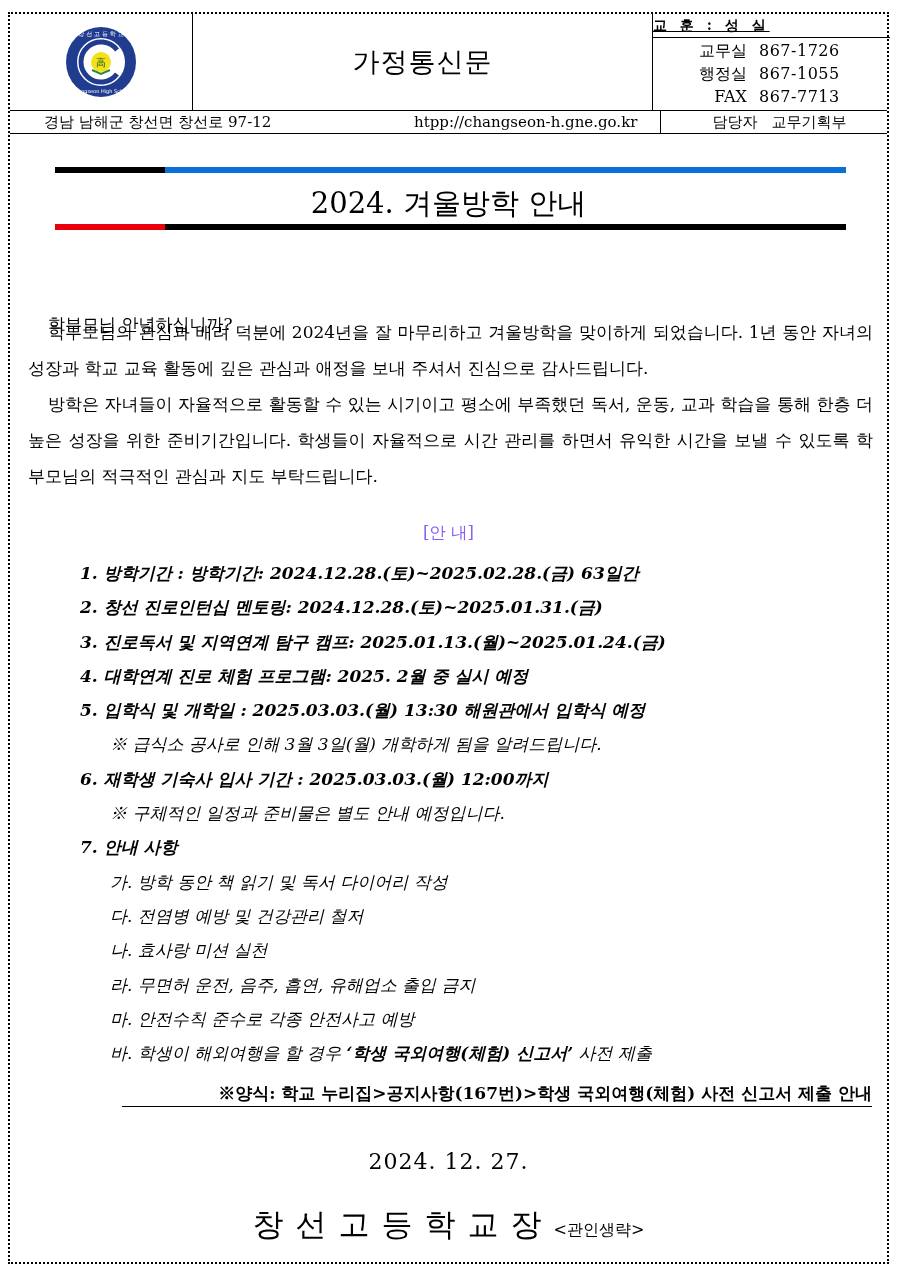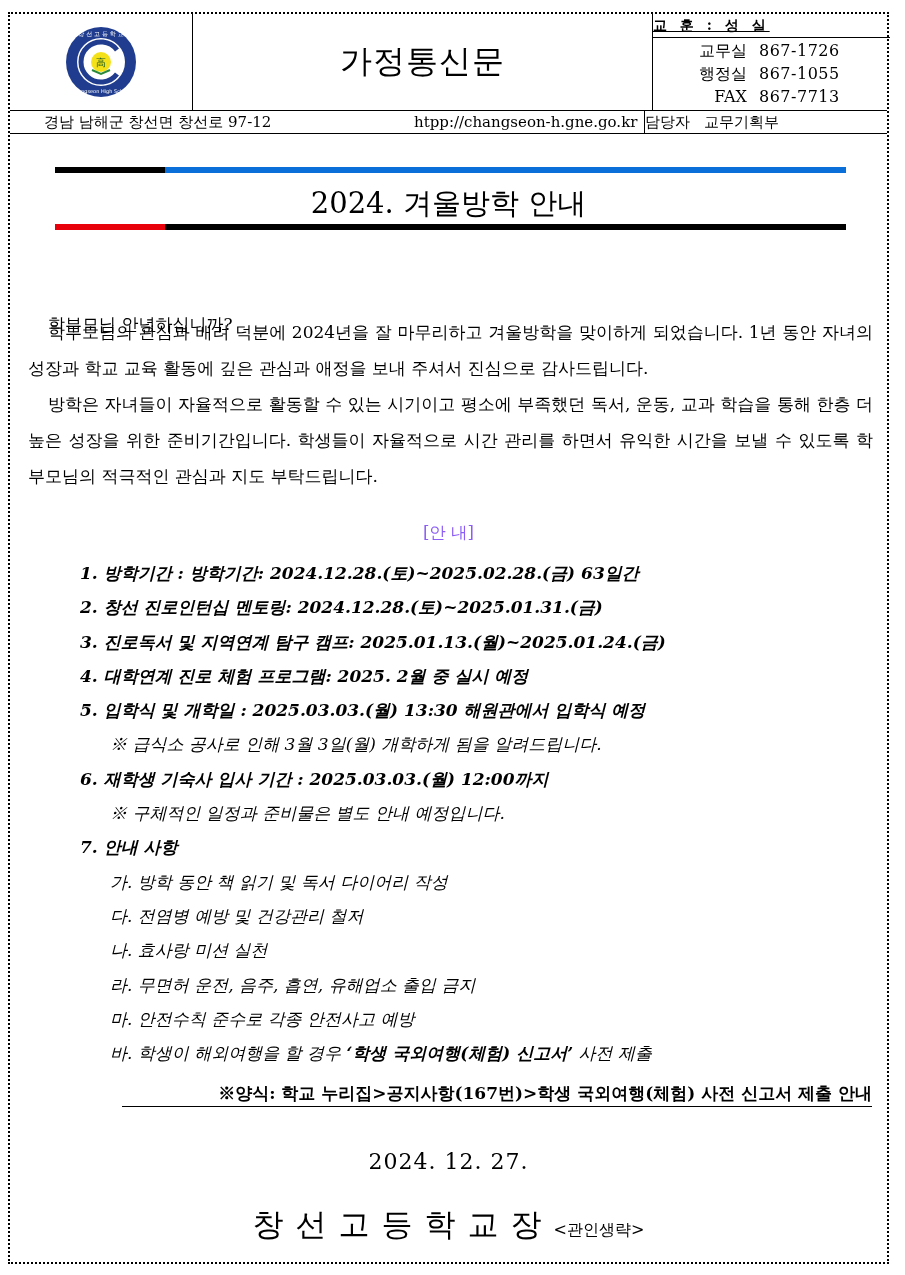--- a/index.html
+++ b/index.html
@@ -7,32 +7,32 @@
          font-family: "DejaVu Serif", "Liberation Serif", serif; color: #000; }
   .page { position: absolute; left: 8px; top: 12px; width: 881px; height: 1252px;
           border: 2px dotted #000; box-sizing: border-box; }
   .hdr { position: absolute; left: 0; top: 0; width: 100%; height: 119px; }
   .hdr .row1 { position: absolute; left: 0; top: 0; width: 100%; height: 96px; border-bottom: 1.5px solid #000; }
   .hdr .row2 { position: absolute; left: 0; top: 97px; width: 100%; height: 22px; border-bottom: 1.5px solid #000; }
   .logo-cell { position: absolute; left: 0; top: 0; width: 182px; height: 96px; border-right: 1.5px solid #000;
                display: flex; align-items: center; justify-content: center; }
   .title-cell { position: absolute; left: 183px; top: 0; width: 459px; height: 96px;
                 display: flex; align-items: center; justify-content: center; }
-  .title-cell span { font-size: 32px; letter-spacing: 1px; }
+  .title-cell span { font-size: 27px; letter-spacing: 1px; }
   .contact-cell { position: absolute; left: 642px; top: 0; width: 237px; height: 96px; border-left: 1.5px solid #000; }
   .motto { height: 23px; border-bottom: 1.5px solid #000; font-weight: bold;
            font-size: 14px; line-height: 23px; letter-spacing: 4px; text-decoration: underline; }
   .phones { padding-top: 1px; }
   .phone-line { font-size: 16px; line-height: 23px; display: flex; }
   .phone-line .k { width: 106px; text-align: right; padding-right: 12px; box-sizing: border-box; }
   .phone-line .v { letter-spacing: 0.5px; }
   .addr { position: absolute; left: 34px; top: 0; font-size: 15px; line-height: 22px; }
   .url { position: absolute; left: 375px; top: 0; font-size: 15px; line-height: 22px; margin-left: 29px; }
-  .manager { position: absolute; left: 634px; top: 0; width: 237px; height: 22px; border-left: 1.5px solid #000;
-             display: flex; font-size: 15px; line-height: 22px; }
+  .manager { position: absolute; left: 650px; top: 0; width: 237px; height: 22px; border-left: 1.5px solid #000;
+             display: flex; justify-content: center; font-size: 15px; line-height: 22px; }
   .manager .k { margin-right: 14px; }
   .bar { position: absolute; height: 6px; }
   .doc-title { position: absolute; left: 0; width: 100%; top: 170px; text-align: center; font-size: 29px; }
   .para { position: absolute; left: 18px; width: 845px; font-size: 17px; line-height: 36px; text-align: justify; }
   .para .ind { display: inline-block; width: 20px; }
   .section-label { position: absolute; left: 0; width: 100%; top: 508px; text-align: center; font-size: 16.5px; color: #8b5cf6; }
   .list { position: absolute; left: 70px; top: 542px; width: 810px; font-style: italic; }
   .li { font-size: 17px; line-height: 34.3px; white-space: nowrap; }
   .li.b { font-weight: bold; }
   .li.note { padding-left: 30px; }

